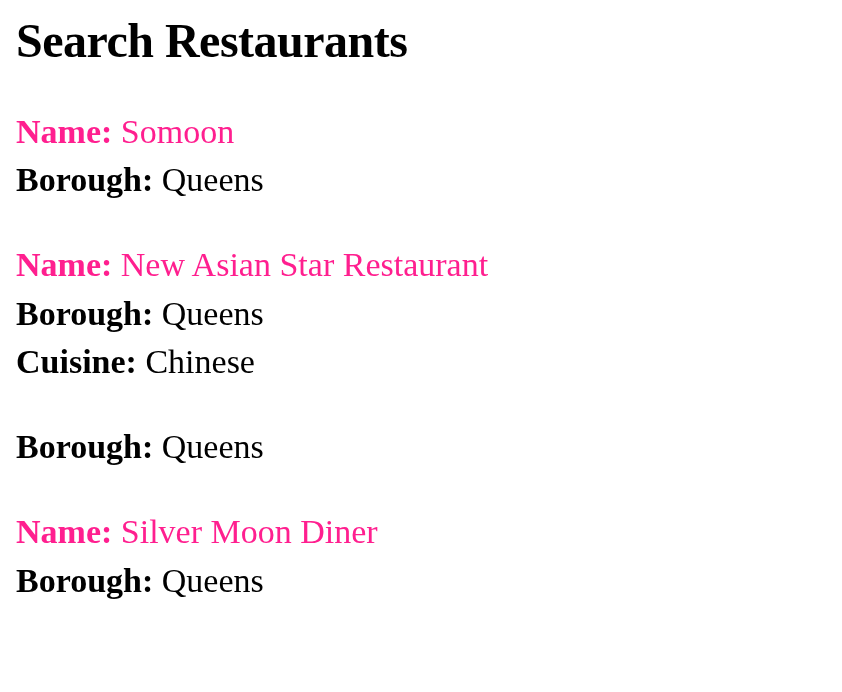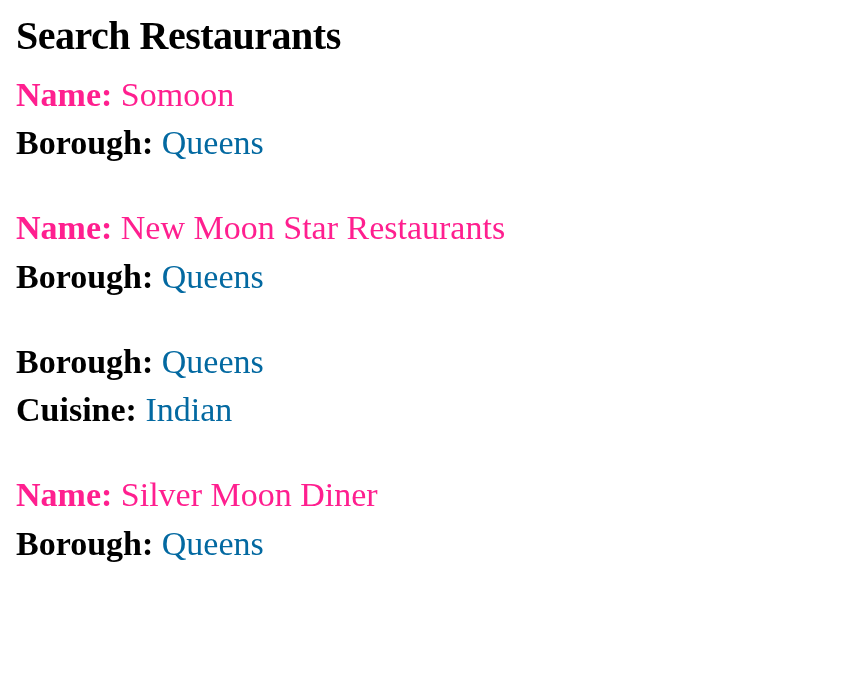--- a/index.html
+++ b/index.html
@@ -12,24 +12,24 @@
     height: 692px;
     font-family: "Liberation Serif", "DejaVu Serif", serif;
     color: #000000;
     overflow: hidden;
   }
   .page {
     padding: 14px 16px 0 16px;
     box-sizing: border-box;
   }
   .page-title {
-    font-size: 40px;
+    font-size: 48px;
     font-weight: bold;
     line-height: 1.12;
-    margin: 0 0 12px 0;
+    margin: 0 0 40px 0;
     letter-spacing: -0.5px;
     font-family: "Liberation Serif", "DejaVu Serif", serif;
   }
   .result {
     margin: 0 0 37px 0;
   }
   .result:last-child {
     margin-bottom: 0;
   }
   .field {
@@ -42,21 +42,21 @@
   }
   .field .value {
     font-weight: normal;
   }
   .field.name-field .label,
   .field.name-field .value {
     color: #ff1f8f;
   }
   .field.borough-field .value,
   .field.cuisine-field .value {
-    color: #0369a1;
+    color: #000000;
   }
 </style>
 </head>
 <body>
 
 <div class="page">
 
   <h1 class="page-title">Search Restaurants</h1>
 
   <div class="result">
@@ -66,36 +66,36 @@
     </div>
     <div class="field borough-field">
       <span class="label">Borough:</span>
       <span class="value">Queens</span>
     </div>
   </div>
 
   <div class="result">
     <div class="field name-field">
       <span class="label">Name:</span>
-      <span class="value">New Moon Star Restaurants</span>
+      <span class="value">New Asian Star Restaurant</span>
     </div>
     <div class="field borough-field">
       <span class="label">Borough:</span>
       <span class="value">Queens</span>
+    </div>
+    <div class="field cuisine-field">
+      <span class="label">Cuisine:</span>
+      <span class="value">Chinese</span>
     </div>
   </div>
 
   <div class="result">
     <div class="field borough-field">
       <span class="label">Borough:</span>
       <span class="value">Queens</span>
-    </div>
-    <div class="field cuisine-field">
-      <span class="label">Cuisine:</span>
-      <span class="value">Indian</span>
     </div>
   </div>
 
   <div class="result">
     <div class="field name-field">
       <span class="label">Name:</span>
       <span class="value">Silver Moon Diner</span>
     </div>
     <div class="field borough-field">
       <span class="label">Borough:</span>

